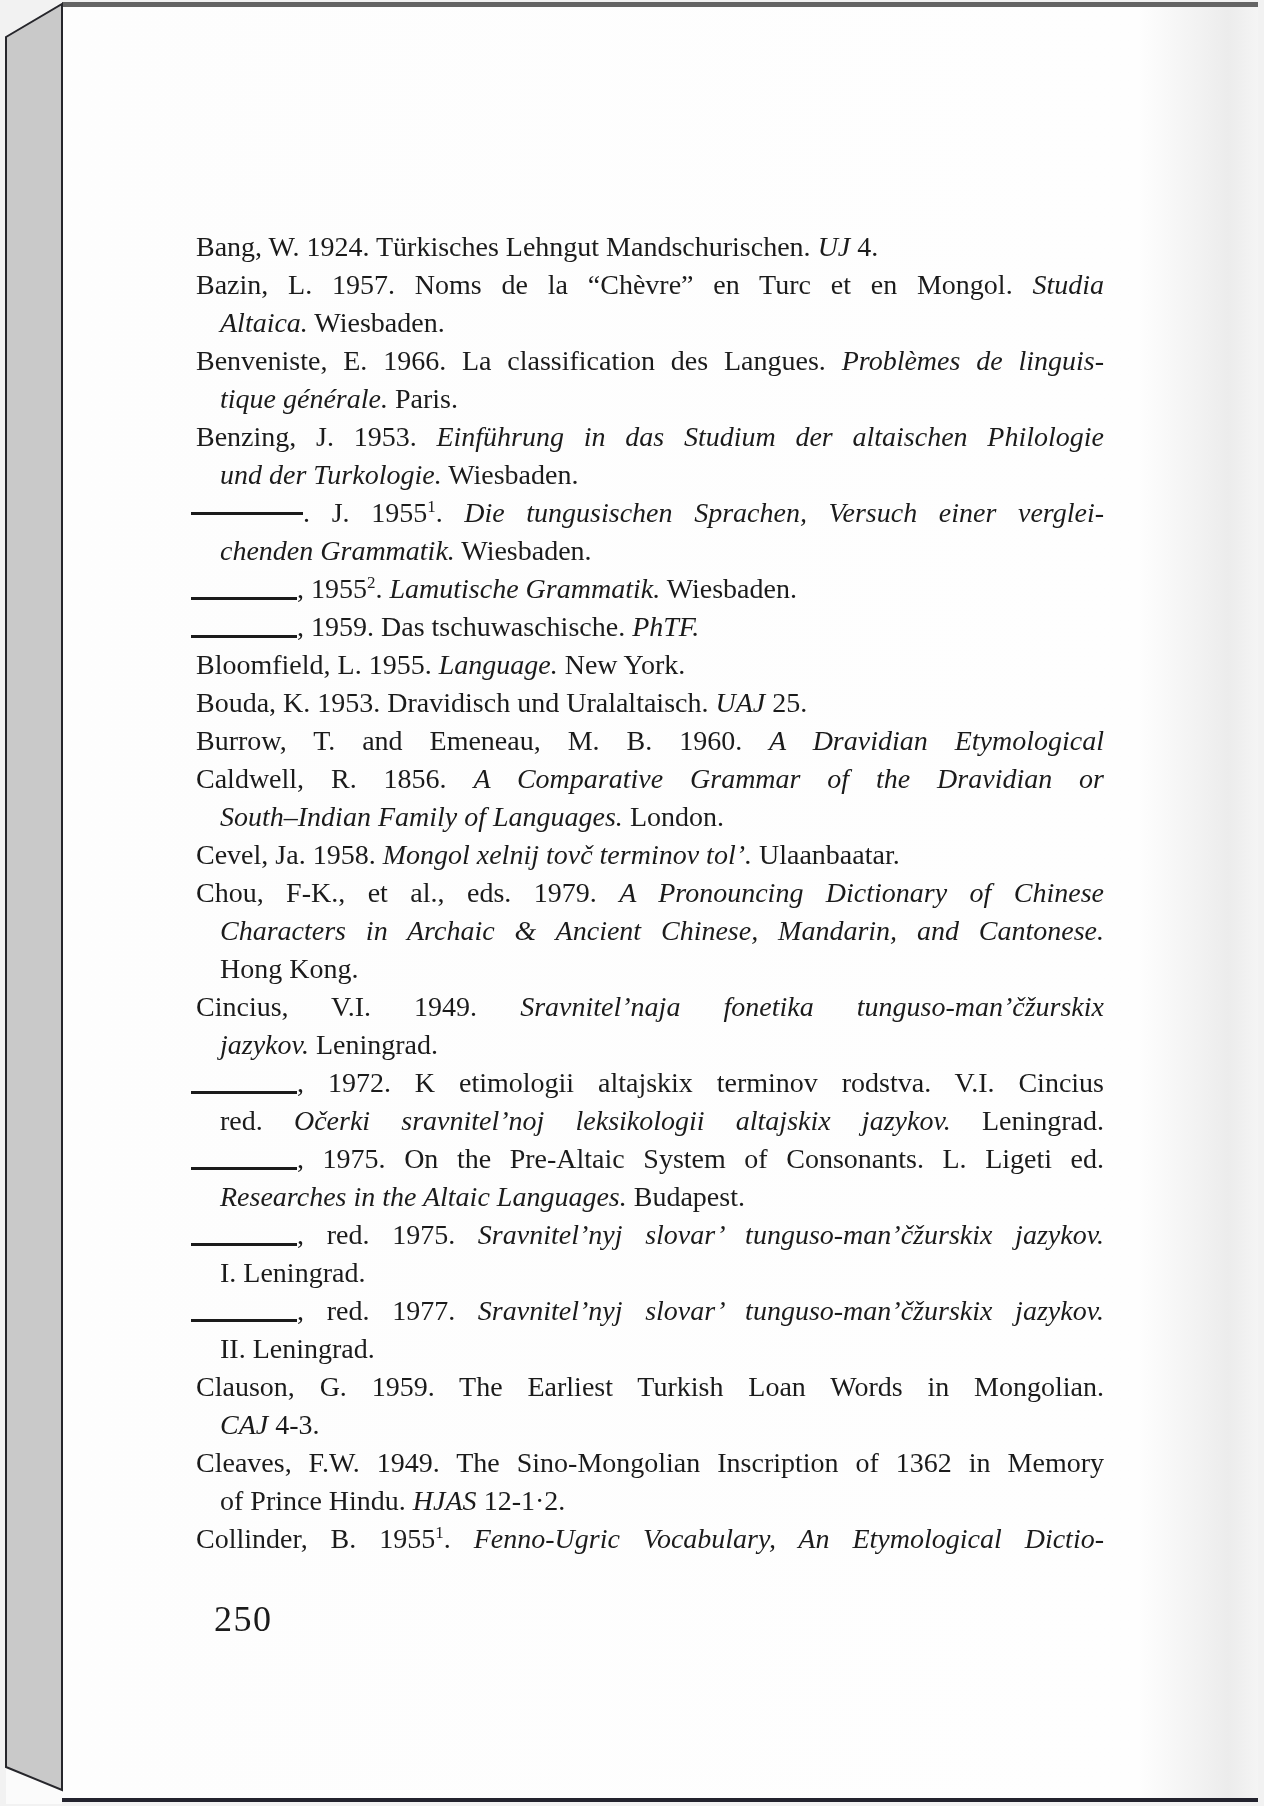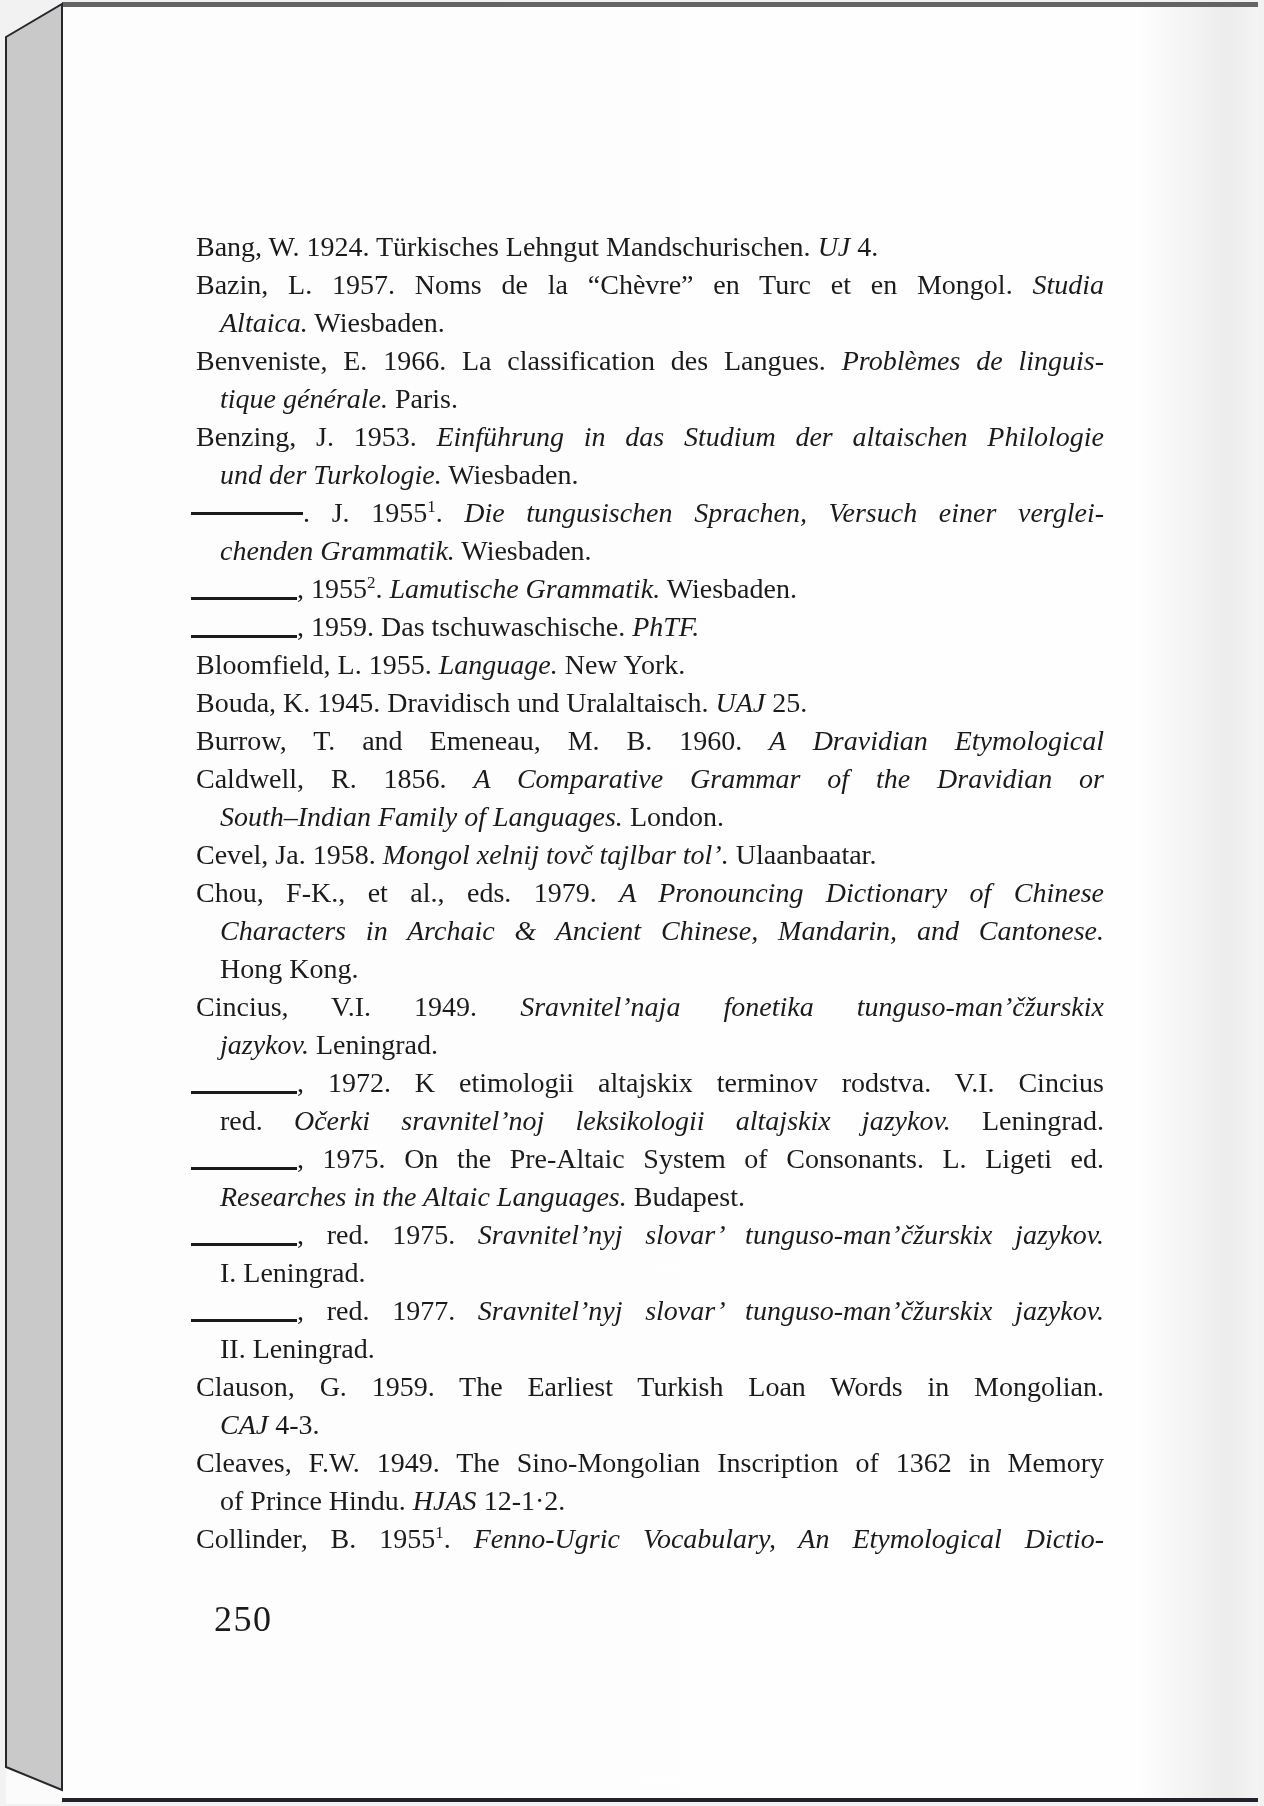--- a/index.html
+++ b/index.html
@@ -66,25 +66,25 @@
       <div class="line cont"><span class="seg-i">Altaica.</span><span> Wiesbaden.</span></div>
       <div class="line j"><span>Benveniste, E. 1966. La classification des Langues. </span><span class="seg-i">Problèmes de linguis-</span></div>
       <div class="line cont"><span class="seg-i">tique générale.</span><span> Paris.</span></div>
       <div class="line j"><span>Benzing, J. 1953. </span><span class="seg-i">Einführung in das Studium der altaischen Philologie</span></div>
       <div class="line cont"><span class="seg-i">und der Turkologie.</span><span> Wiesbaden.</span></div>
       <div class="line j"><span class="rule-mid"></span><span>. J. 1955</span><span class="seg-sup">1</span><span>. </span><span class="seg-i">Die tungusischen Sprachen, Versuch einer verglei-</span></div>
       <div class="line cont"><span class="seg-i">chenden Grammatik.</span><span> Wiesbaden.</span></div>
       <div class="line"><span class="rule-low"></span><span>, 1955</span><span class="seg-sup">2</span><span>. </span><span class="seg-i">Lamutische Grammatik.</span><span> Wiesbaden.</span></div>
       <div class="line"><span class="rule-low"></span><span>, 1959. Das tschuwaschische. </span><span class="seg-i">PhTF.</span></div>
       <div class="line"><span>Bloomfield, L. 1955. </span><span class="seg-i">Language.</span><span> New York.</span></div>
-      <div class="line"><span>Bouda, K. 1945. Dravidisch und Uralaltaisch. </span><span class="seg-i">UAJ</span><span> 25.</span></div>
+      <div class="line"><span>Bouda, K. 1953. Dravidisch und Uralaltaisch. </span><span class="seg-i">UAJ</span><span> 25.</span></div>
       <div class="line j"><span>Burrow, T. and Emeneau, M. B. 1960. </span><span class="seg-i">A Dravidian Etymological</span></div>
       <div class="line j"><span>Caldwell, R. 1856. </span><span class="seg-i">A Comparative Grammar of the Dravidian or</span></div>
       <div class="line cont"><span class="seg-i">South–Indian Family of Languages.</span><span> London.</span></div>
-      <div class="line"><span>Cevel, Ja. 1958. </span><span class="seg-i">Mongol xelnij tovč tajlbar tol’.</span><span> Ulaanbaatar.</span></div>
+      <div class="line"><span>Cevel, Ja. 1958. </span><span class="seg-i">Mongol xelnij tovč terminov tol’.</span><span> Ulaanbaatar.</span></div>
       <div class="line j"><span>Chou, F-K., et al., eds. 1979. </span><span class="seg-i">A Pronouncing Dictionary of Chinese</span></div>
       <div class="line cont j"><span class="seg-i">Characters in Archaic &amp; Ancient Chinese, Mandarin, and Cantonese.</span></div>
       <div class="line cont"><span>Hong Kong.</span></div>
       <div class="line j"><span>Cincius, V.I. 1949. </span><span class="seg-i">Sravnitel’naja fonetika tunguso-man’čžurskix</span></div>
       <div class="line cont"><span class="seg-i">jazykov.</span><span> Leningrad.</span></div>
       <div class="line j"><span class="rule-low"></span><span>, 1972. K etimologii altajskix terminov rodstva. V.I. Cincius</span></div>
       <div class="line cont j"><span>red. </span><span class="seg-i">Očerki sravnitel’noj leksikologii altajskix jazykov.</span><span> Leningrad.</span></div>
       <div class="line j"><span class="rule-low"></span><span>, 1975. On the Pre-Altaic System of Consonants. L. Ligeti ed.</span></div>
       <div class="line cont"><span class="seg-i">Researches in the Altaic Languages.</span><span> Budapest.</span></div>
       <div class="line j"><span class="rule-low"></span><span>, red. 1975. </span><span class="seg-i">Sravnitel’nyj slovar’ tunguso-man’čžurskix jazykov.</span></div>

